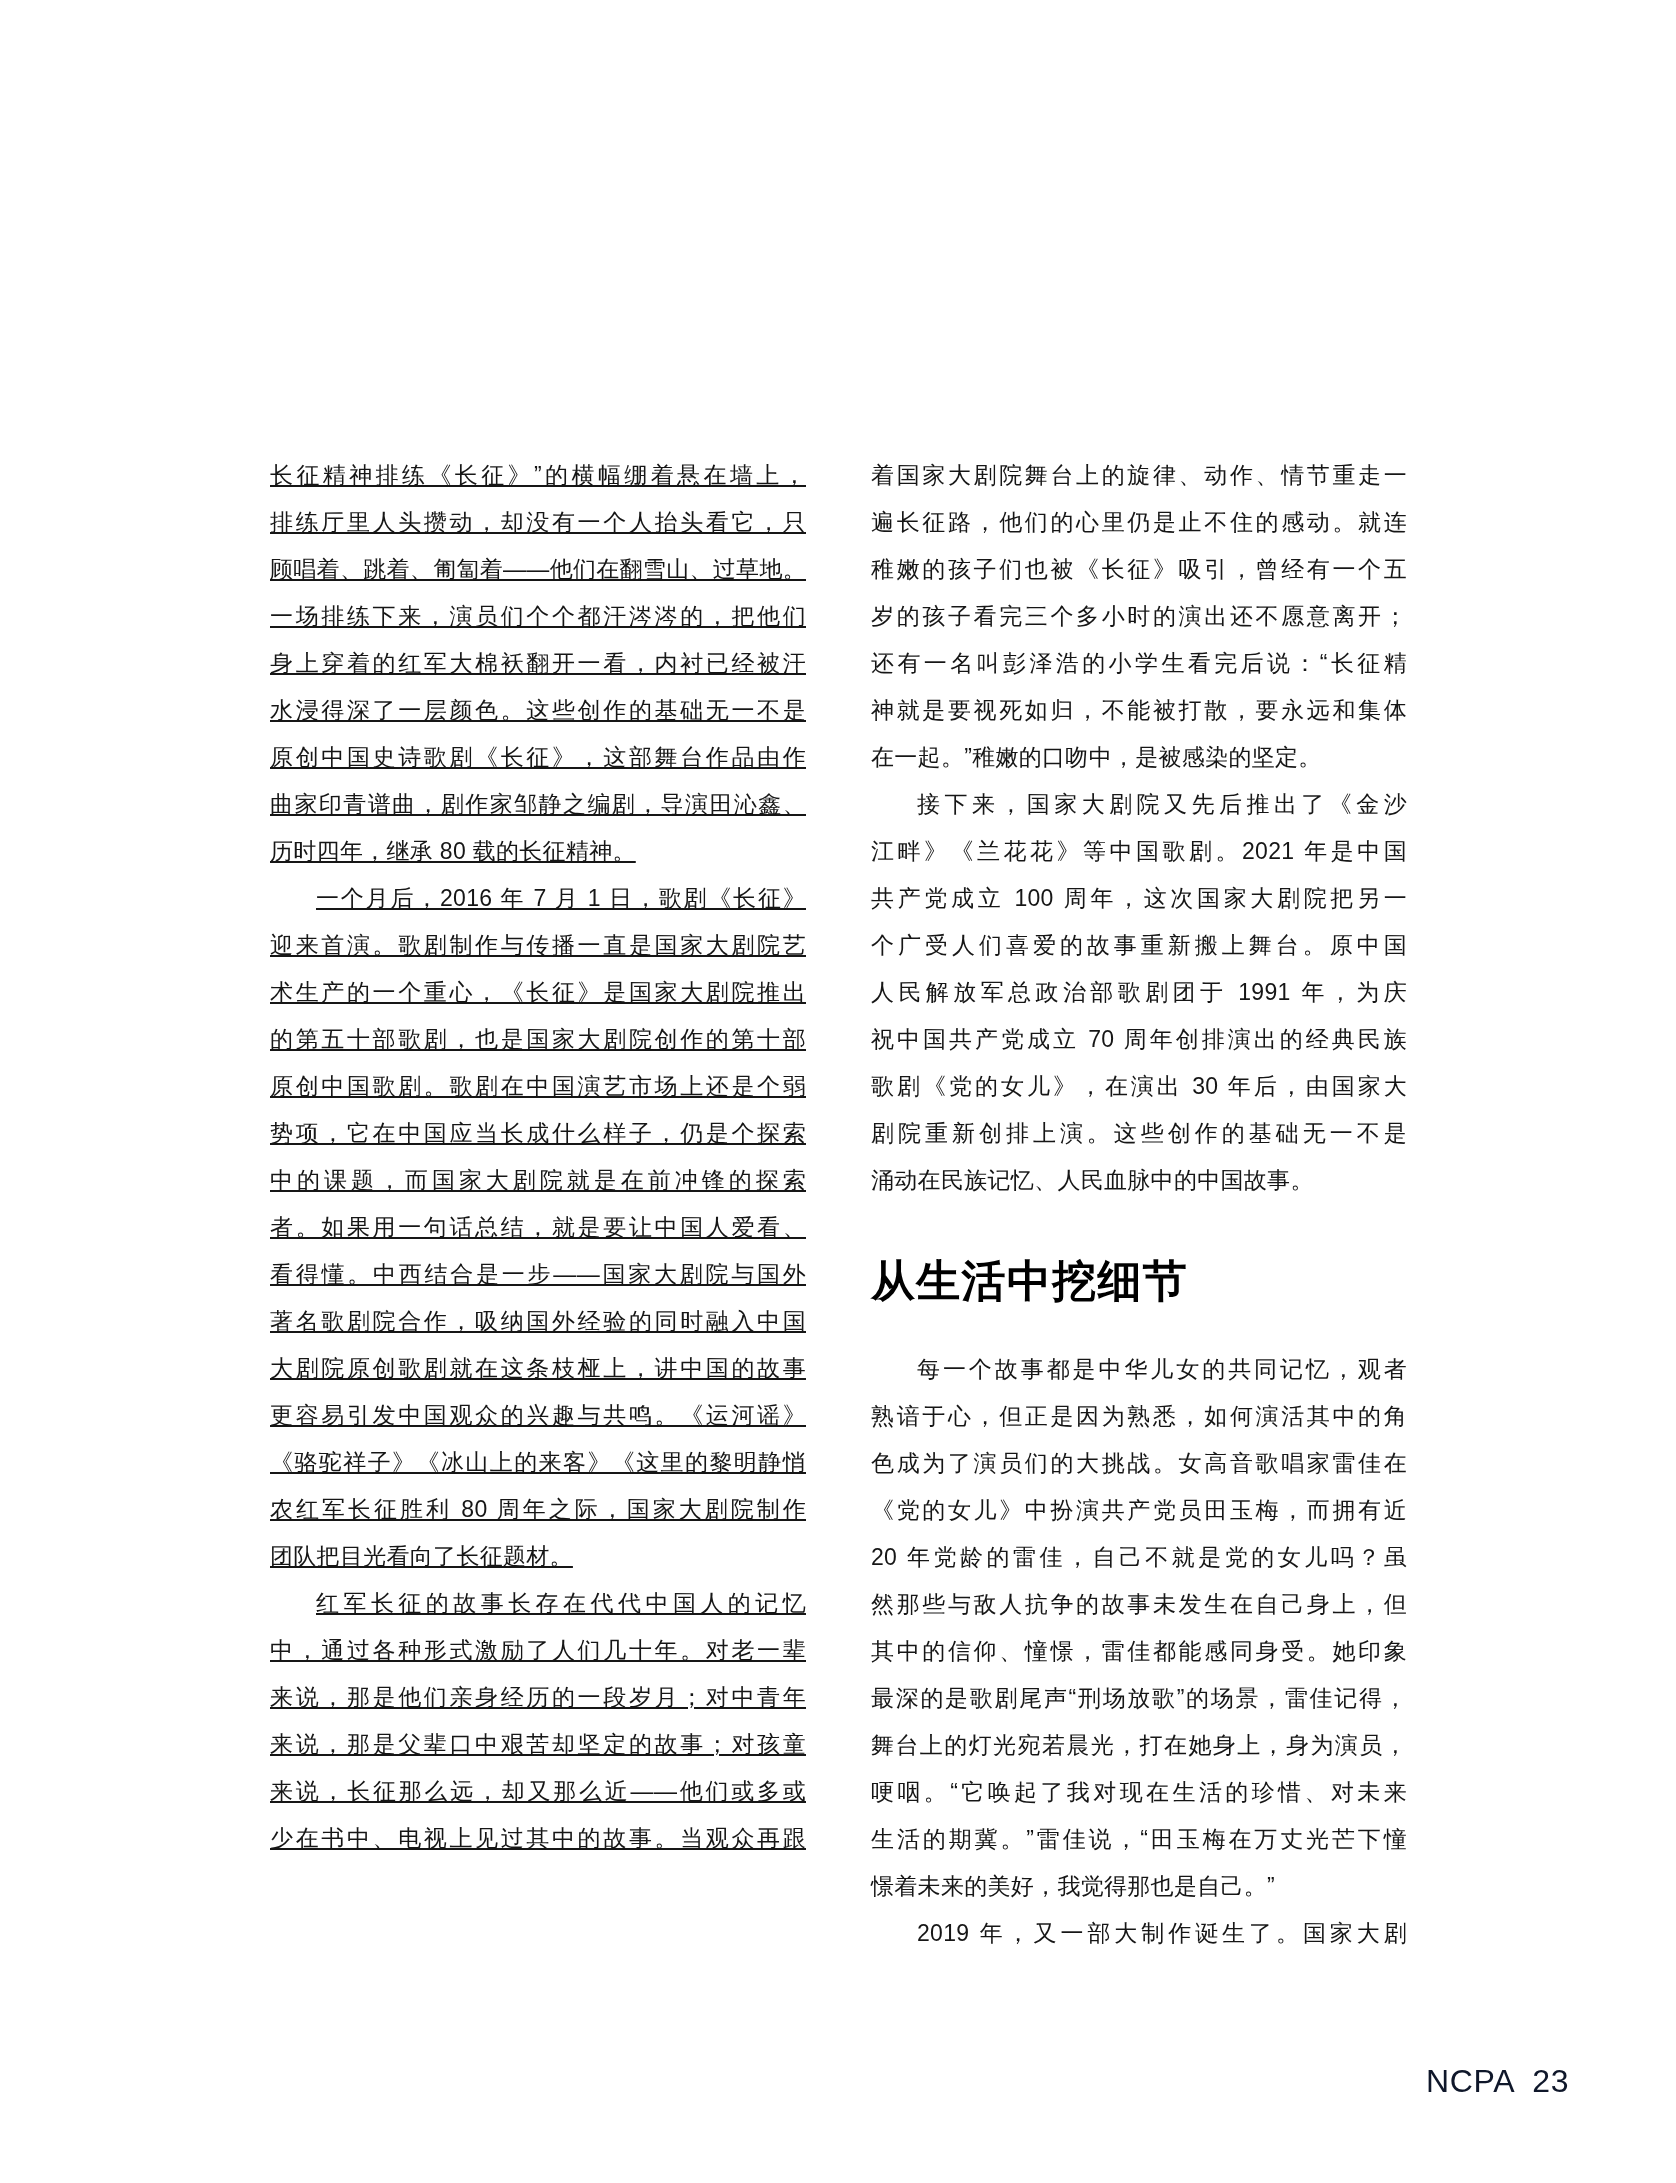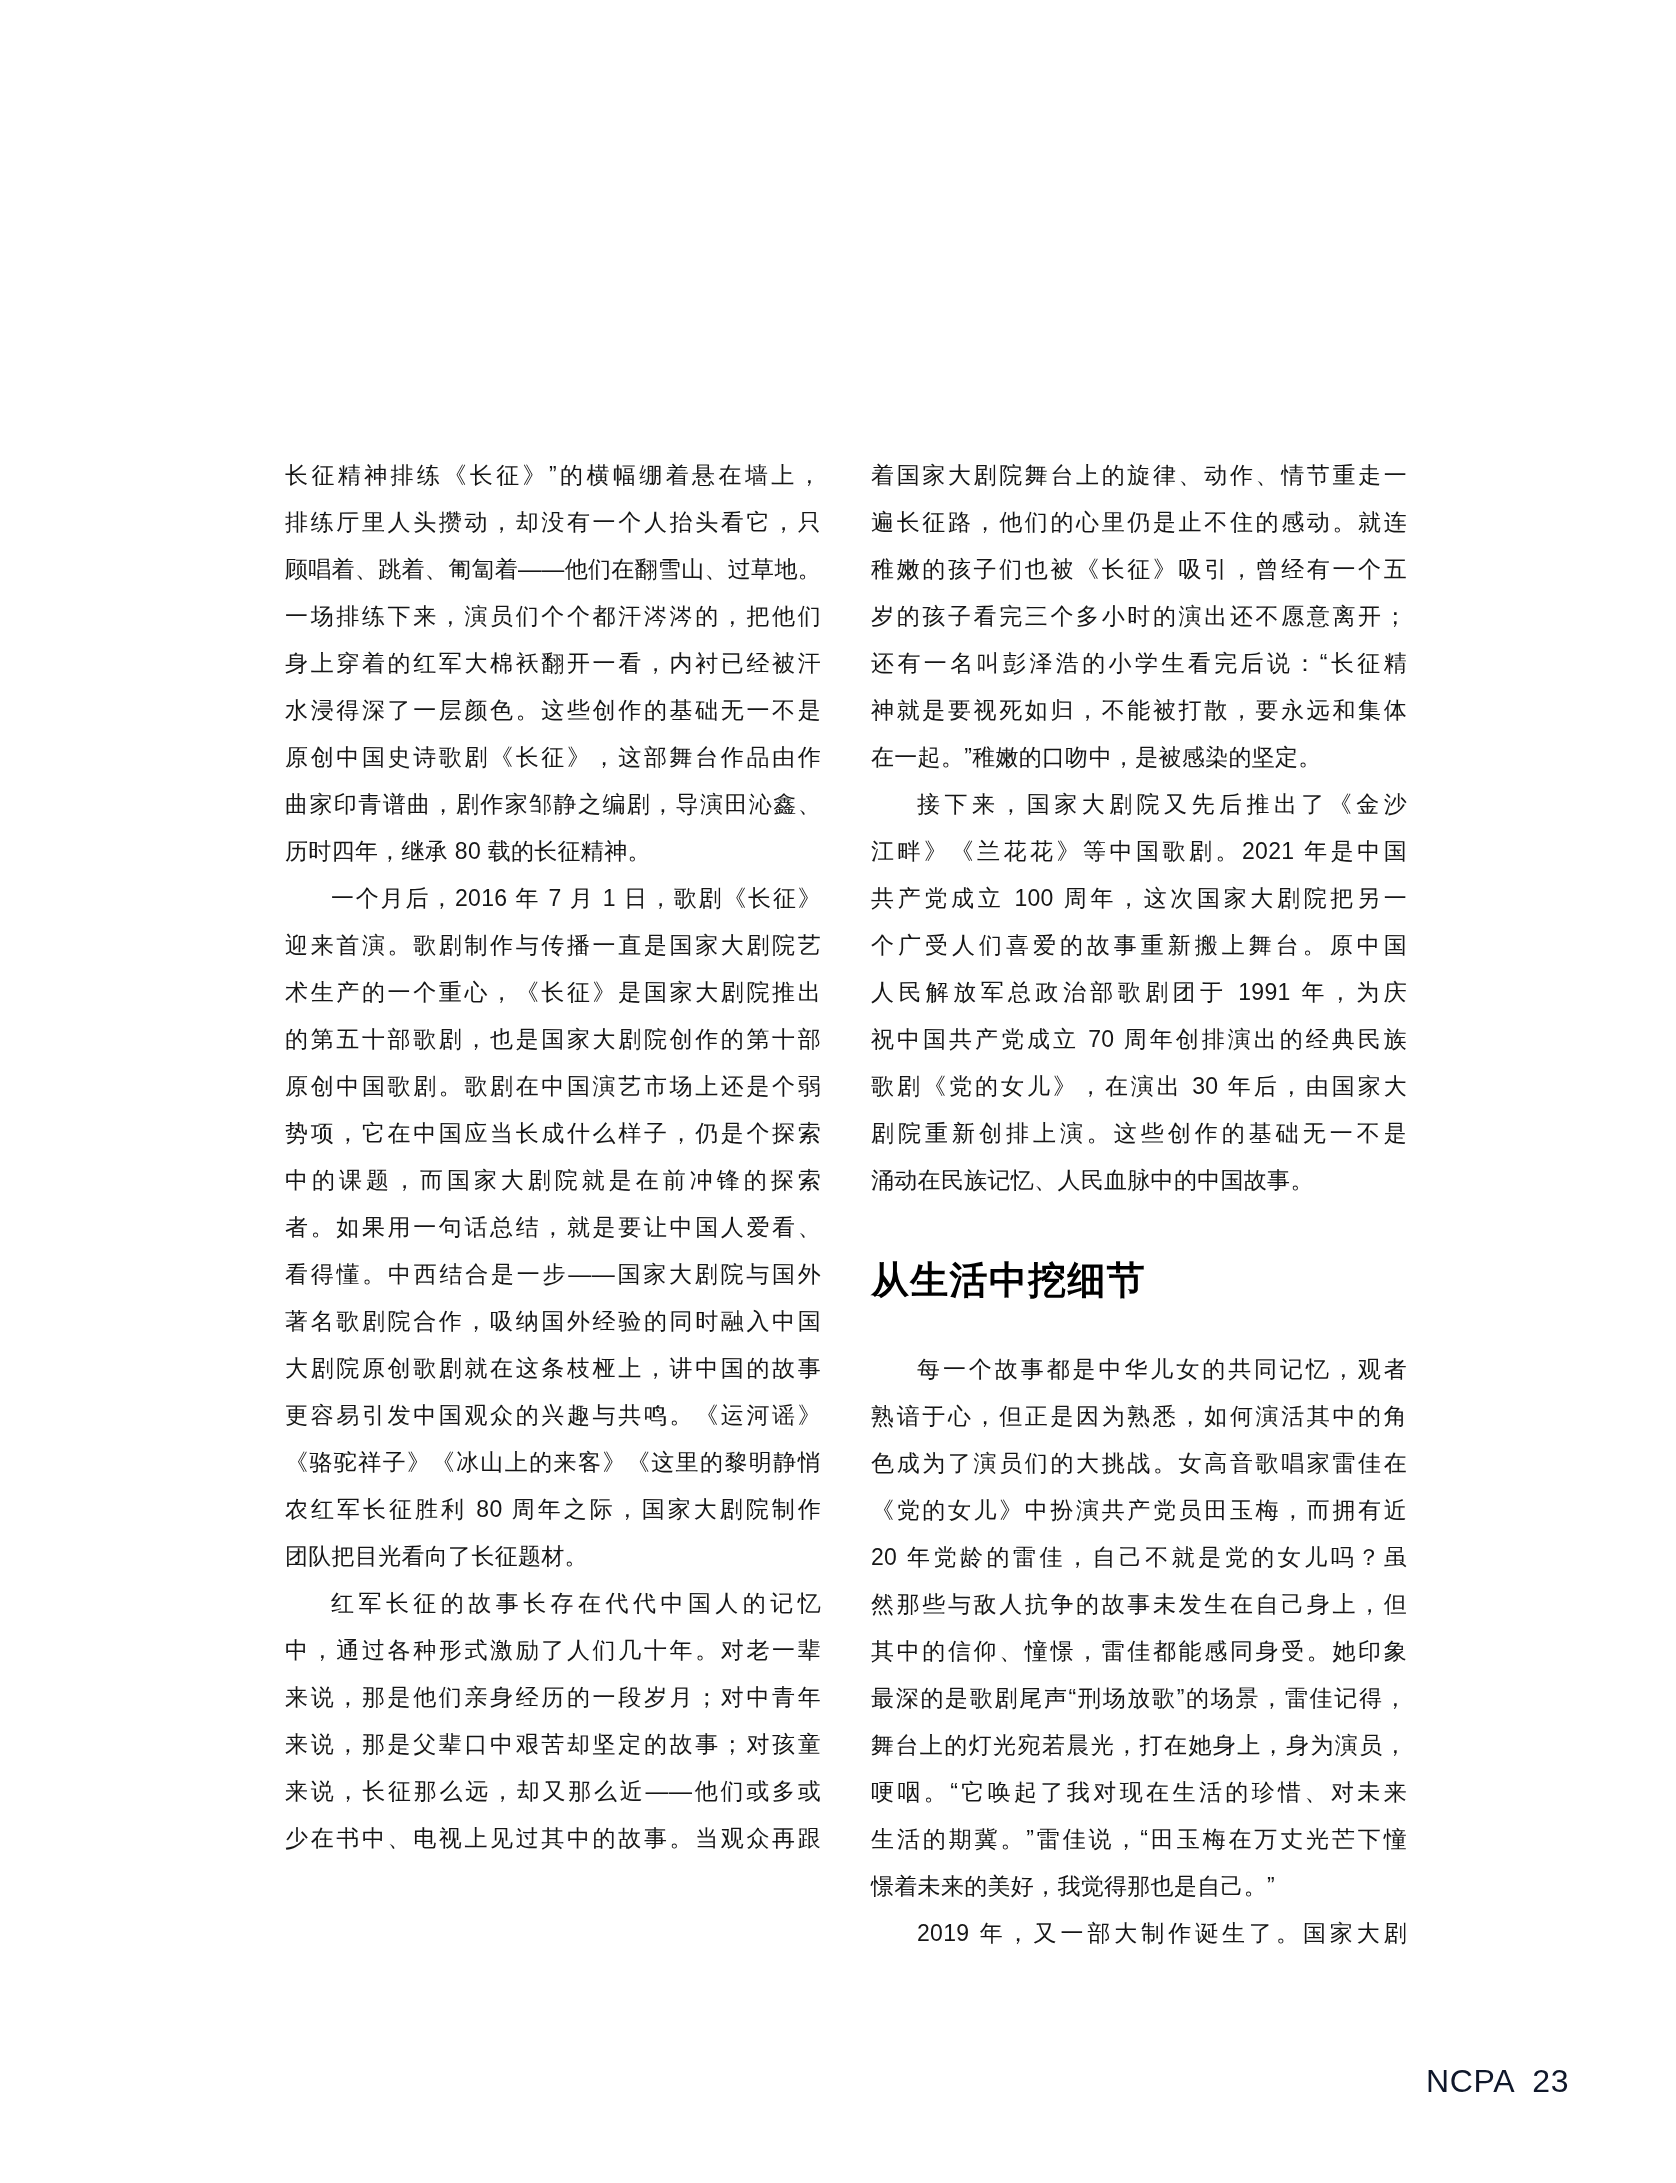--- a/index.html
+++ b/index.html
@@ -14,42 +14,42 @@
     background: #ffffff;
     overflow: hidden;
     font-family: "Liberation Sans", sans-serif;
   }
   .col {
     position: absolute;
     top: 452px;
     width: 536px;
     color: #161616;
   }
-  .col-left  { left: 285px; }
+  .col-left  { left: 270px; text-decoration: underline; }
   .col-right { left: 871px; }
   .ln {
     height: 47px;
     line-height: 47px;
     font-size: 23px;
     text-align: justify;
     text-align-last: justify;
     text-justify: inter-character;
     letter-spacing: 0.3px;
   }
   .ln.end {
     text-align-last: left;
   }
   .ln.indent {
     text-indent: 46px;
   }
   .ln.head {
     height: 37px;
     padding-top: 10.6px;
     line-height: 37px;
-    font-size: 38px;
+    font-size: 44px;
     font-weight: 900;
     color: #000000;
     text-align: right;
     text-align-last: left;
     letter-spacing: 1.3px;
   }
   .ln.blank { }
   .footer {
     position: absolute;
     left: 1426px;

